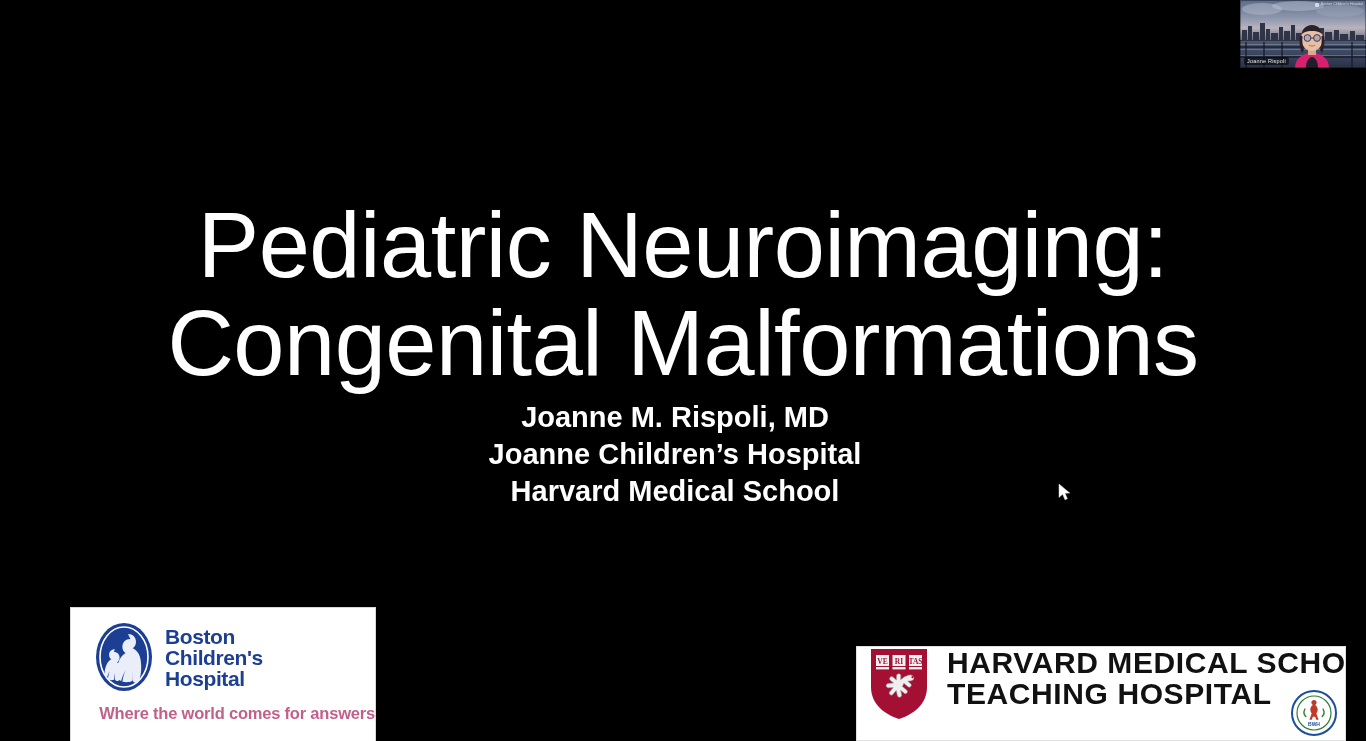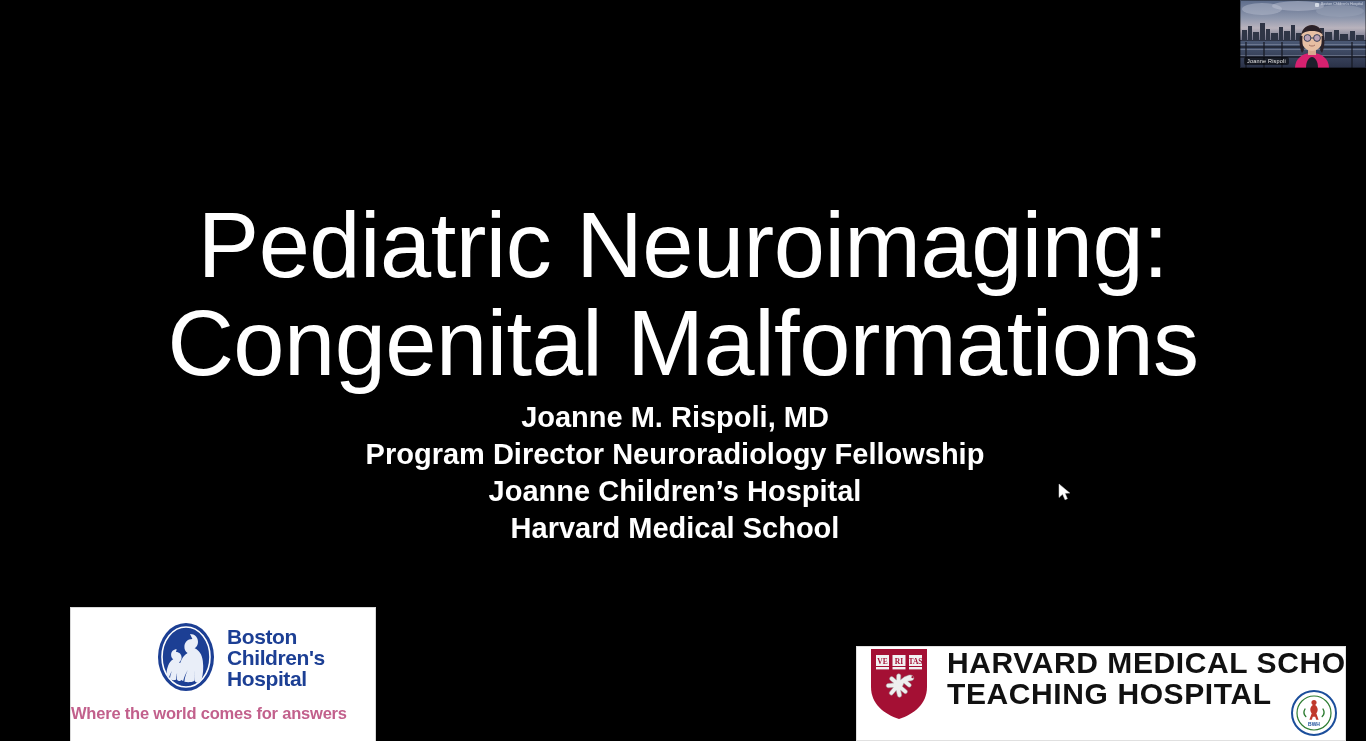--- a/index.html
+++ b/index.html
@@ -50,39 +50,39 @@
     background:#ffffff;
     overflow:hidden;
   }
   .bch-logo{
     left:70px;top:607px;width:306px;height:140px;
     border:1px solid #d8d8d8;
     box-sizing:border-box;
   }
   .bch-top{
     display:flex;align-items:center;
-    padding:14px 0 0 86px;
+    padding:14px 0 0 24px;
     height:84px;box-sizing:border-box;
   }
   .bch-seal{
     width:58px;height:70px;flex:0 0 auto;margin-right:12px;
   }
   .bch-words{
     color:#1c3f94;
     font-weight:700;
     font-size:21px;
     line-height:21px;
     letter-spacing:-0.4px;
   }
   .bch-words span{display:block;}
   .bch-tagline{
     color:#c2608c;
     font-weight:700;
     font-size:16.5px;
-    text-align:left;
+    text-align:right;
     letter-spacing:-0.2px;
     margin-top:12px;
   }
 
   .hms-logo{
     left:856px;top:646px;width:490px;height:95px;
     border:1px solid #e0e0e0;
     box-sizing:border-box;
     display:flex;
   }
@@ -143,21 +143,20 @@
 
 <div class="slide">
 
   <div class="title-block">
     <span class="title-line l1">Pediatric Neuroimaging:</span>
     <span class="title-line l2">Congenital Malformations</span>
   </div>
 
   <div class="subtitle-block">
     <span class="subtitle-line">Joanne M. Rispoli, MD</span>
-    <span class="subtitle-line">Program Director Neuroradiology Fellowship</span>
     <span class="subtitle-line">Joanne Children’s Hospital</span>
     <span class="subtitle-line">Harvard Medical School</span>
   </div>
 
   <div class="logo-box bch-logo">
     <div class="bch-top">
       <svg class="bch-seal" viewBox="0 0 58 70">
         <ellipse cx="29" cy="35" rx="28" ry="34" fill="#1C3F94"></ellipse>
         <ellipse cx="29" cy="35" rx="24" ry="30" fill="none" stroke="#ffffff" stroke-width="1.6"></ellipse>
         <g fill="#e9eef8">

